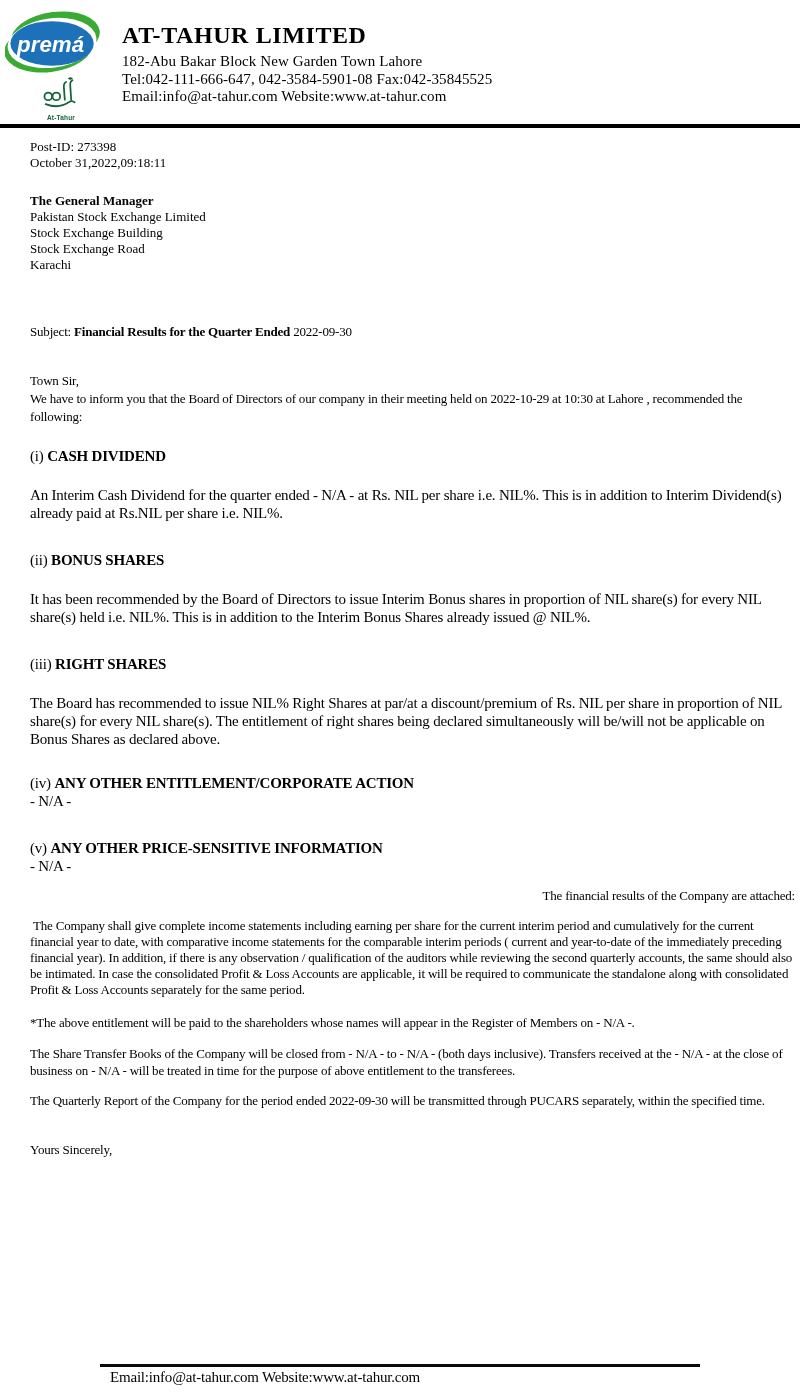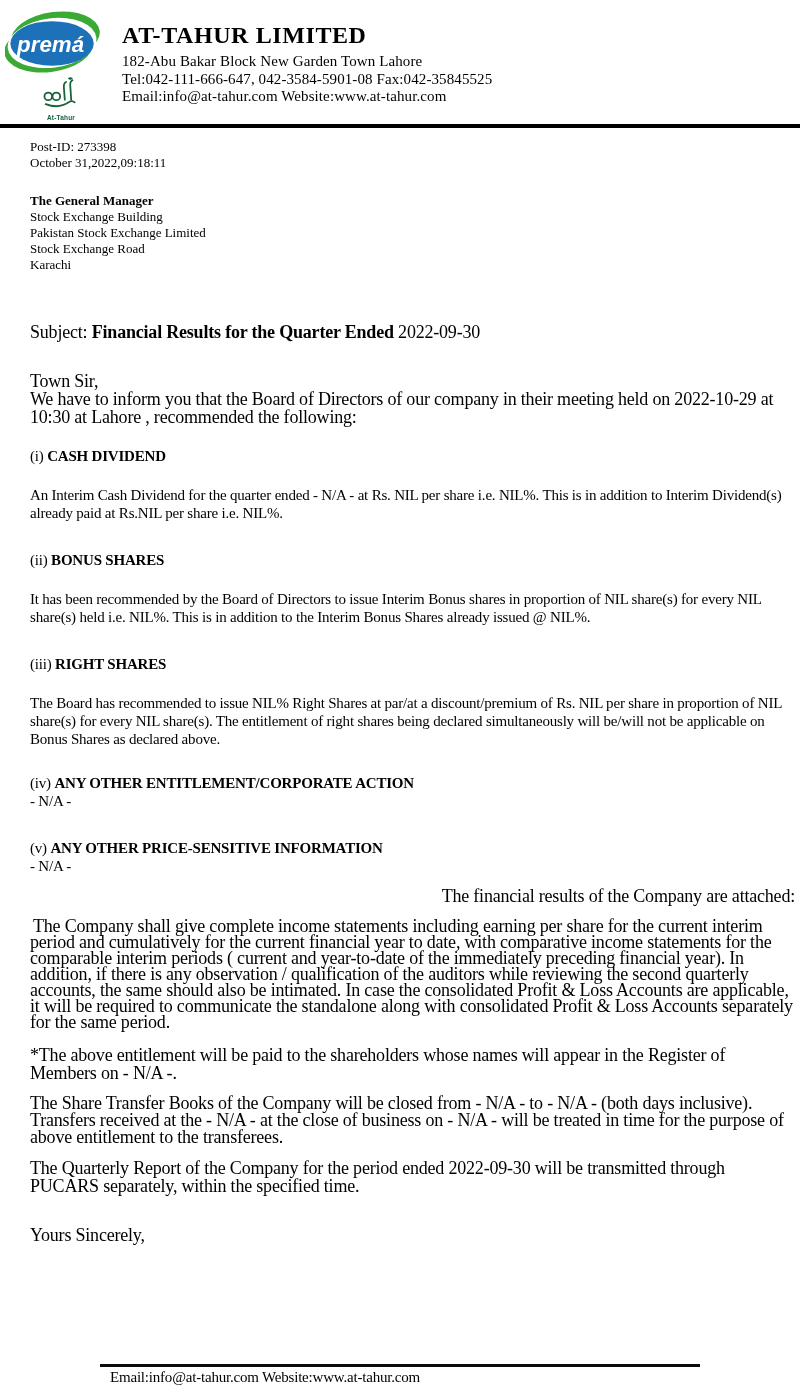--- a/index.html
+++ b/index.html
@@ -29,21 +29,21 @@
   .addr-line { font-size: 15px; line-height: 17.5px; letter-spacing: 0.1px; }
   .addr-block { margin-top: 4px; }
   .head-rule { position: absolute; left: 0; top: 124px; width: 800px; height: 4px; background: #000; }
 
   
   .content { margin: 0 5px 0 30px; }
   .meta { margin-top: 10px; font-size: 13px; line-height: 16px; }
   .addressee { margin-top: 22px; font-size: 13px; line-height: 16px; }
   .addressee .bold { font-weight: bold; }
 
-  .para { font-size: 18px; line-height: 18px; letter-spacing: -0.2px; font-family: Liberation Serif, serif; }
+  .para { font-size: 13px; line-height: 18px; letter-spacing: -0.2px; font-family: Liberation Serif, serif; }
   .subject { margin-top: 50px; }
   .greeting { margin-top: 31px; }
   .intro { }
 
   .sec-head { font-size: 15px; line-height: 18px; letter-spacing: -0.2px; }
   .sec-body { font-size: 15px; line-height: 18px; letter-spacing: -0.2px; }
   .mt13 { margin-top: 21px; }
   .mt29 { margin-top: 29px; }
   .mt26 { margin-top: 26px; }
   .tight { margin-top: 0; }
@@ -102,22 +102,22 @@
 
   <main class="content">
 
     <div class="meta">
       <div>Post-ID: 273398</div>
       <div>October 31,2022,09:18:11</div>
     </div>
 
     <div class="addressee">
       <div class="bold">The General Manager</div>
+      <div>Pakistan Stock Exchange Limited</div>
       <div>Stock Exchange Building</div>
-      <div>Pakistan Stock Exchange Limited</div>
       <div>Stock Exchange Road</div>
       <div>Karachi</div>
     </div>
 
     <p class="para subject"><span>Subject:</span> <b>Financial Results for the Quarter Ended</b> <span>2022-09-30</span></p>
 
     <p class="para greeting">Town Sir,</p>
 
     <p class="para intro">We have to inform you that the Board of Directors of our company in their meeting held on 2022-10-29 at 10:30 at Lahore , recommended the following:</p>
 

